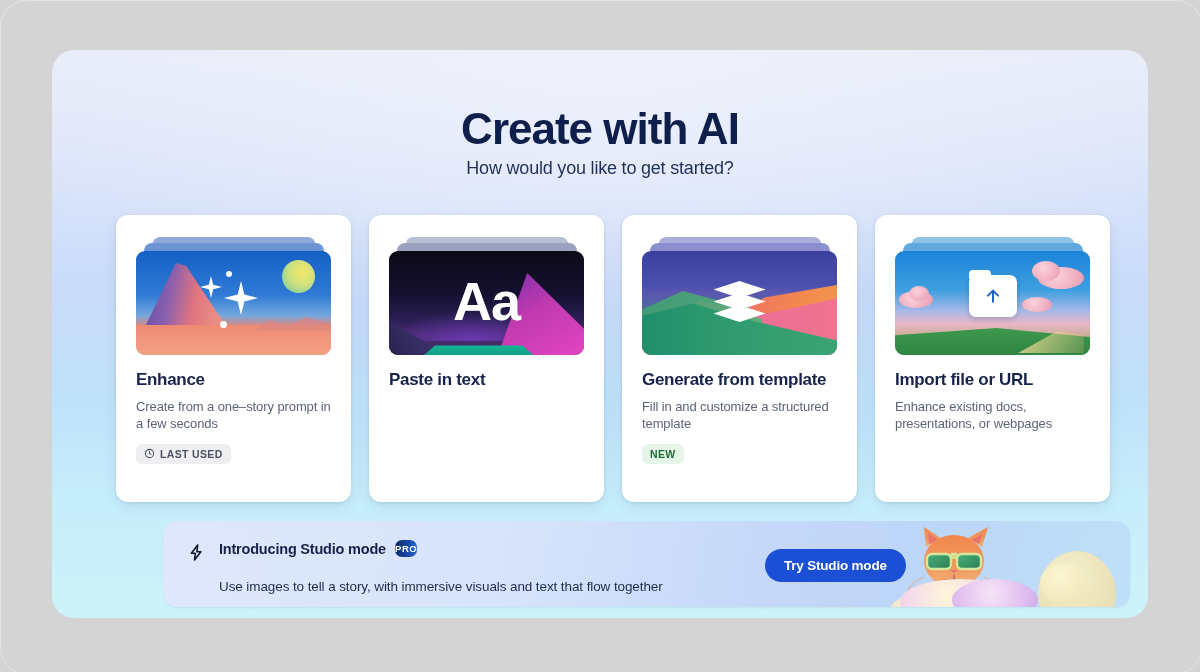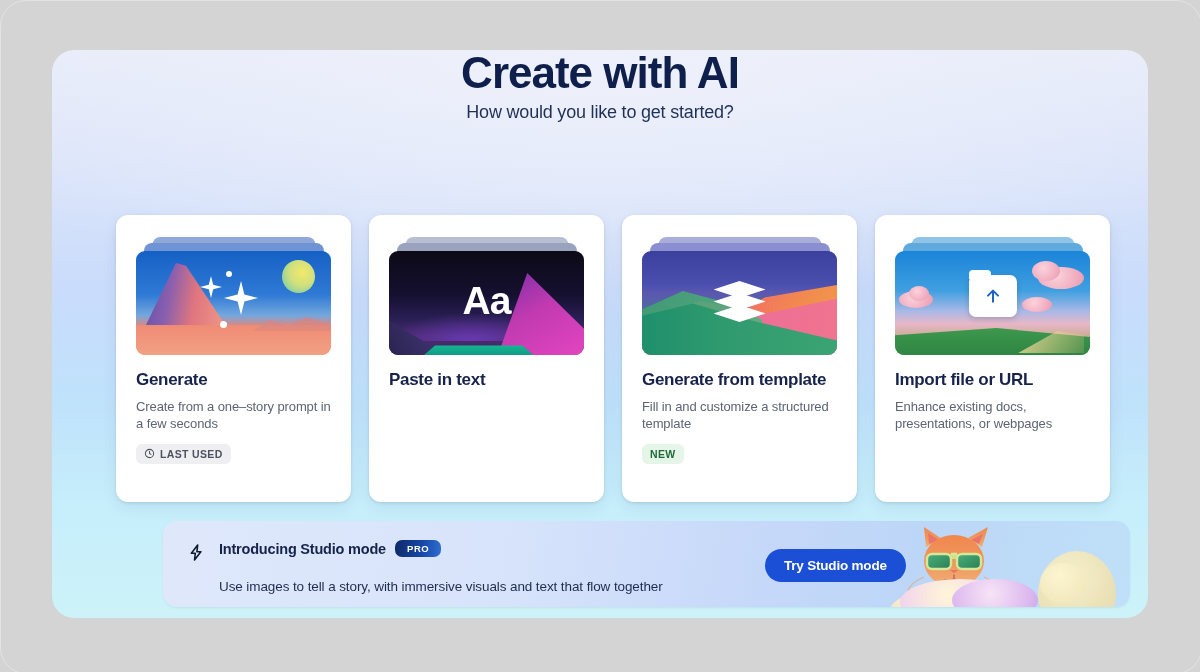--- a/index.html
+++ b/index.html
@@ -45,20 +45,21 @@
         #e8ecf9 0%,
         #dbe4fa 20%,
         #c9dcfb 42%,
         #bfe2fb 62%,
         #c6eefb 80%,
         #cdf3f9 100%);
   }
 
   
   .header {
+    padding-top: 56px;
     text-align: center;
   }
   .title {
     font-size: 44px;
     font-weight: bold;
     letter-spacing: -1px;
     color: #0f1f4b;
     line-height: 1.05;
   }
   .subtitle {
@@ -174,21 +175,21 @@
       radial-gradient(1px 1px at 52px 9px, #fff 50%, transparent 51%),
       radial-gradient(1px 1px at 96px 18px, #d9d9ff 50%, transparent 51%),
       radial-gradient(1px 1px at 140px 11px, #fff 50%, transparent 51%),
       radial-gradient(1px 1px at 172px 26px, #fff 50%, transparent 51%),
       radial-gradient(1px 1px at 122px 34px, #cfe0ff 50%, transparent 51%),
       radial-gradient(1px 1px at 34px 38px, #fff 50%, transparent 51%);
   }
   .t2 .aa {
     position: absolute; inset: 0;
     display: flex; align-items: center; justify-content: center;
-    color: #ffffff; font-size: 39px; font-weight: bold; letter-spacing: -1px;
+    color: #ffffff; font-size: 54px; font-weight: bold; letter-spacing: -1px;
     padding-bottom: 4px;
   }
 
   
   .t3 { background: linear-gradient(180deg,#1b84d8 0%,#3f9fe0 38%,#a9b9e6 58%,#e8b7c8 70%,#cfae9e 80%,#4fa05a 100%); }
   .t3 .field {
     position: absolute; left: 0; right: 0; bottom: 0; height: 30px;
     background: linear-gradient(180deg,#3f9a4e 0%,#2f8543 100%);
     clip-path: polygon(0% 34%, 52% 10%, 100% 40%, 100% 100%, 0% 100%);
   }
@@ -299,21 +300,21 @@
     display: flex; gap: 13px; align-items: flex-start;
   }
   .bolt-ico { margin-top: 3px; flex: none; }
   .banner-headline {
     display: flex; align-items: center; gap: 9px;
     font-size: 14.5px; font-weight: bold; color: #16234a; letter-spacing: -.2px;
   }
   .pro-badge {
     font-size: 9.5px; font-weight: bold; color: #ffffff;
     letter-spacing: .6px;
-    padding: 3px 12px; border-radius: 7px;
+    padding: 3px 0; border-radius: 7px;
     background: linear-gradient(95deg,#0e2a66 0%, #1746a8 58%, #2f6fd0 100%);
   }
   .banner-sub {
     margin-top: 22px;
     font-size: 13.5px; color: #1f2c4d; letter-spacing: -.1px;
   }
   .try-btn {
     position: absolute;
     left: 602px; top: 28px;
     background: #1a4fd6;
@@ -365,21 +366,21 @@
               <div class="mesa"></div>
               <div class="ground"></div>
               <div class="dune"></div>
               <div class="spark sp-big"></div>
               <div class="spark sp-mid"></div>
               <div class="spark sp-dot1"></div>
               <div class="spark sp-dot2"></div>
             </div>
           </div>
         </div>
-        <div class="card-title">Generate</div>
+        <div class="card-title">Enhance</div>
         <div class="card-desc">Create from a one–story prompt in a few seconds</div>
         <div class="badge last-used">
           <svg class="clock-ico" width="11" height="11" viewBox="0 0 24 24" fill="none" stroke="#4b5260" stroke-width="2.2">
             <circle cx="12" cy="12" r="9"></circle>
               <path d="M12 7v5l3.2 2" stroke-linecap="round"></path>
           </svg>
           <span>LAST USED</span>
         </div>
       </div>
 

